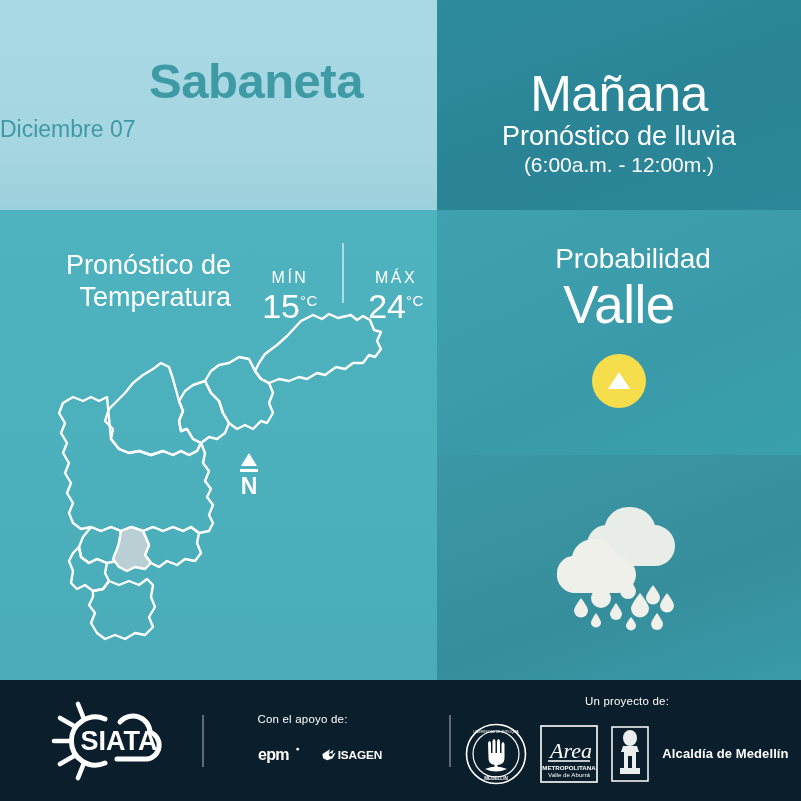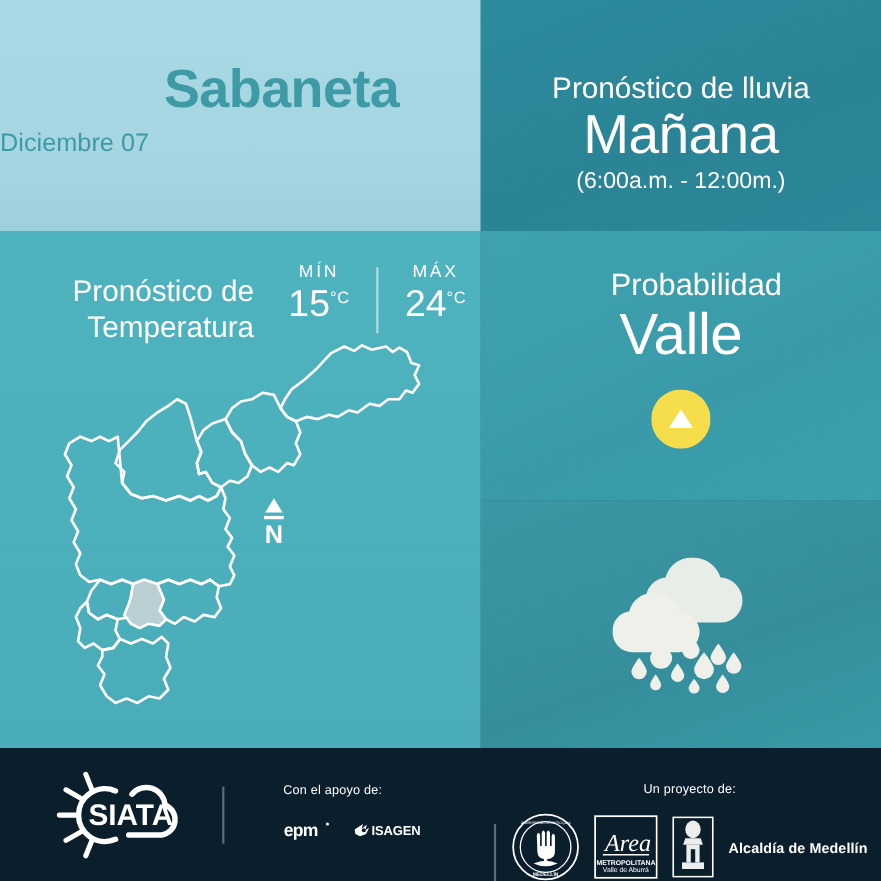--- a/index.html
+++ b/index.html
@@ -67,21 +67,21 @@
   #temp-row {
     display:flex; align-items:flex-start; justify-content:flex-end;
     padding-top:29px; color:#fff;
   }
   #temp-title {
     font-size:27px; line-height:1.18; text-align:right;
     padding-top:11px; width:212px;
   }
   #temp-values { display:flex; align-items:stretch; margin-left:18px; }
   .temp-block { text-align:center; width:82px; }
-  .temp-cap { font-size:16px; letter-spacing:2.5px; line-height:1.15; }
+  .temp-cap { font-size:16px; letter-spacing:2.5px; line-height:1.15;margin-top:30px; }
   .temp-val { font-size:34px; line-height:1.08; margin-top:1px; }
   .temp-val .deg { font-size:15px; vertical-align:12px; letter-spacing:.5px; }
   #temp-divider {
     width:2px; background:rgba(255,255,255,.55);
     margin:4px 11px 0 11px; height:60px;
   }
 
   
   #map-wrap { position:absolute; left:0; top:95px; width:437px; height:370px; }
   #map-wrap svg { display:block; margin:0 auto; }
@@ -106,43 +106,43 @@
   #siata-logo { width:138px; height:86px; flex:none; }
   .vrule { width:2px; height:52px; background:rgba(255,255,255,.35); flex:none; }
   #support-block { text-align:center; width:170px; }
   .credit-cap { font-size:11.5px; letter-spacing:.2px; line-height:1; margin-bottom:15px; }
   #support-logos { display:flex; align-items:center; gap:20px;margin-left:40px; }
   #epm-logo { width:62px; height:26px; }
   #isagen-logo { width:96px; height:24px; }
 
   #footer-right {
     width:364px; height:100%;
-    display:flex; align-items:flex-end; justify-content:center; gap:14px;
+    display:flex; align-items:center; justify-content:center; gap:14px;
   }
   #project-block { text-align:center; }
   #project-logos { display:flex; align-items:center; justify-content:center; gap:13px; }
   #udea-logo { width:62px; height:62px; }
   #amva-logo { width:58px; height:58px; }
   #alcaldia-logo { width:38px; height:56px; }
   #alcaldia-text { font-size:13px; font-weight:bold; letter-spacing:.1px; }
 </style>
 </head>
 <body>
 
 <div id="card">
 
   <div class="panel" id="panel-city">
     <div id="city-name">Sabaneta</div>
     <div id="city-date">Diciembre 07</div>
   </div>
 
   <div class="panel" id="panel-forecast">
     <div class="inner">
+      <div id="forecast-period">Mañana</div>
       <div id="forecast-label">Pronóstico de lluvia</div>
-      <div id="forecast-period">Mañana</div>
       <div id="forecast-hours">(6:00a.m. - 12:00m.)</div>
     </div>
   </div>
 
   <div class="panel" id="panel-temp">
 
     <div id="temp-row">
       <div id="temp-title">
         <div>Pronóstico de</div>
         <div>Temperatura</div>

